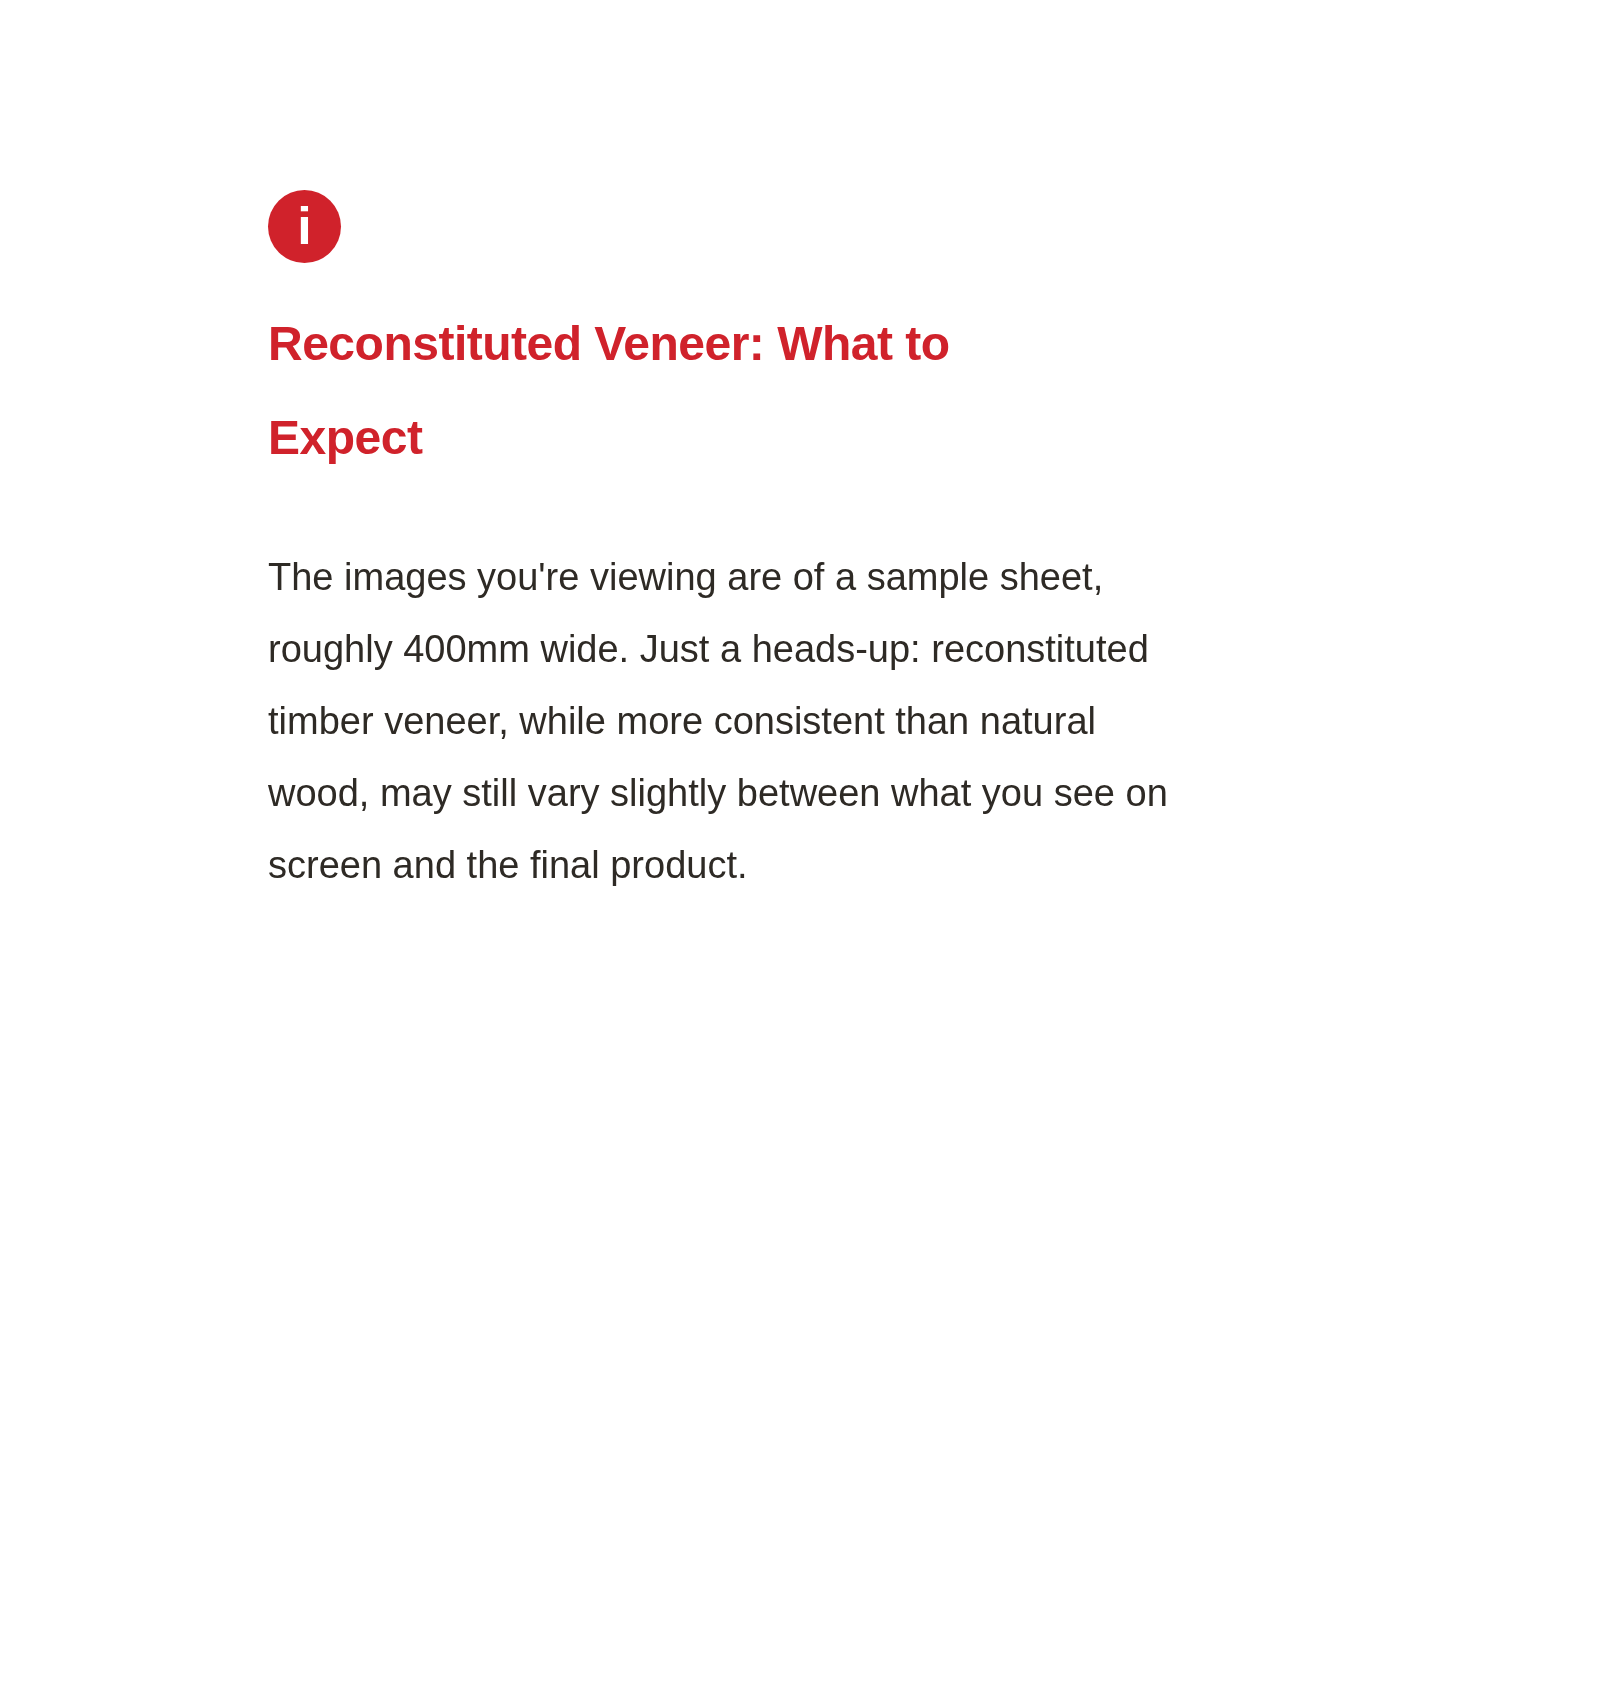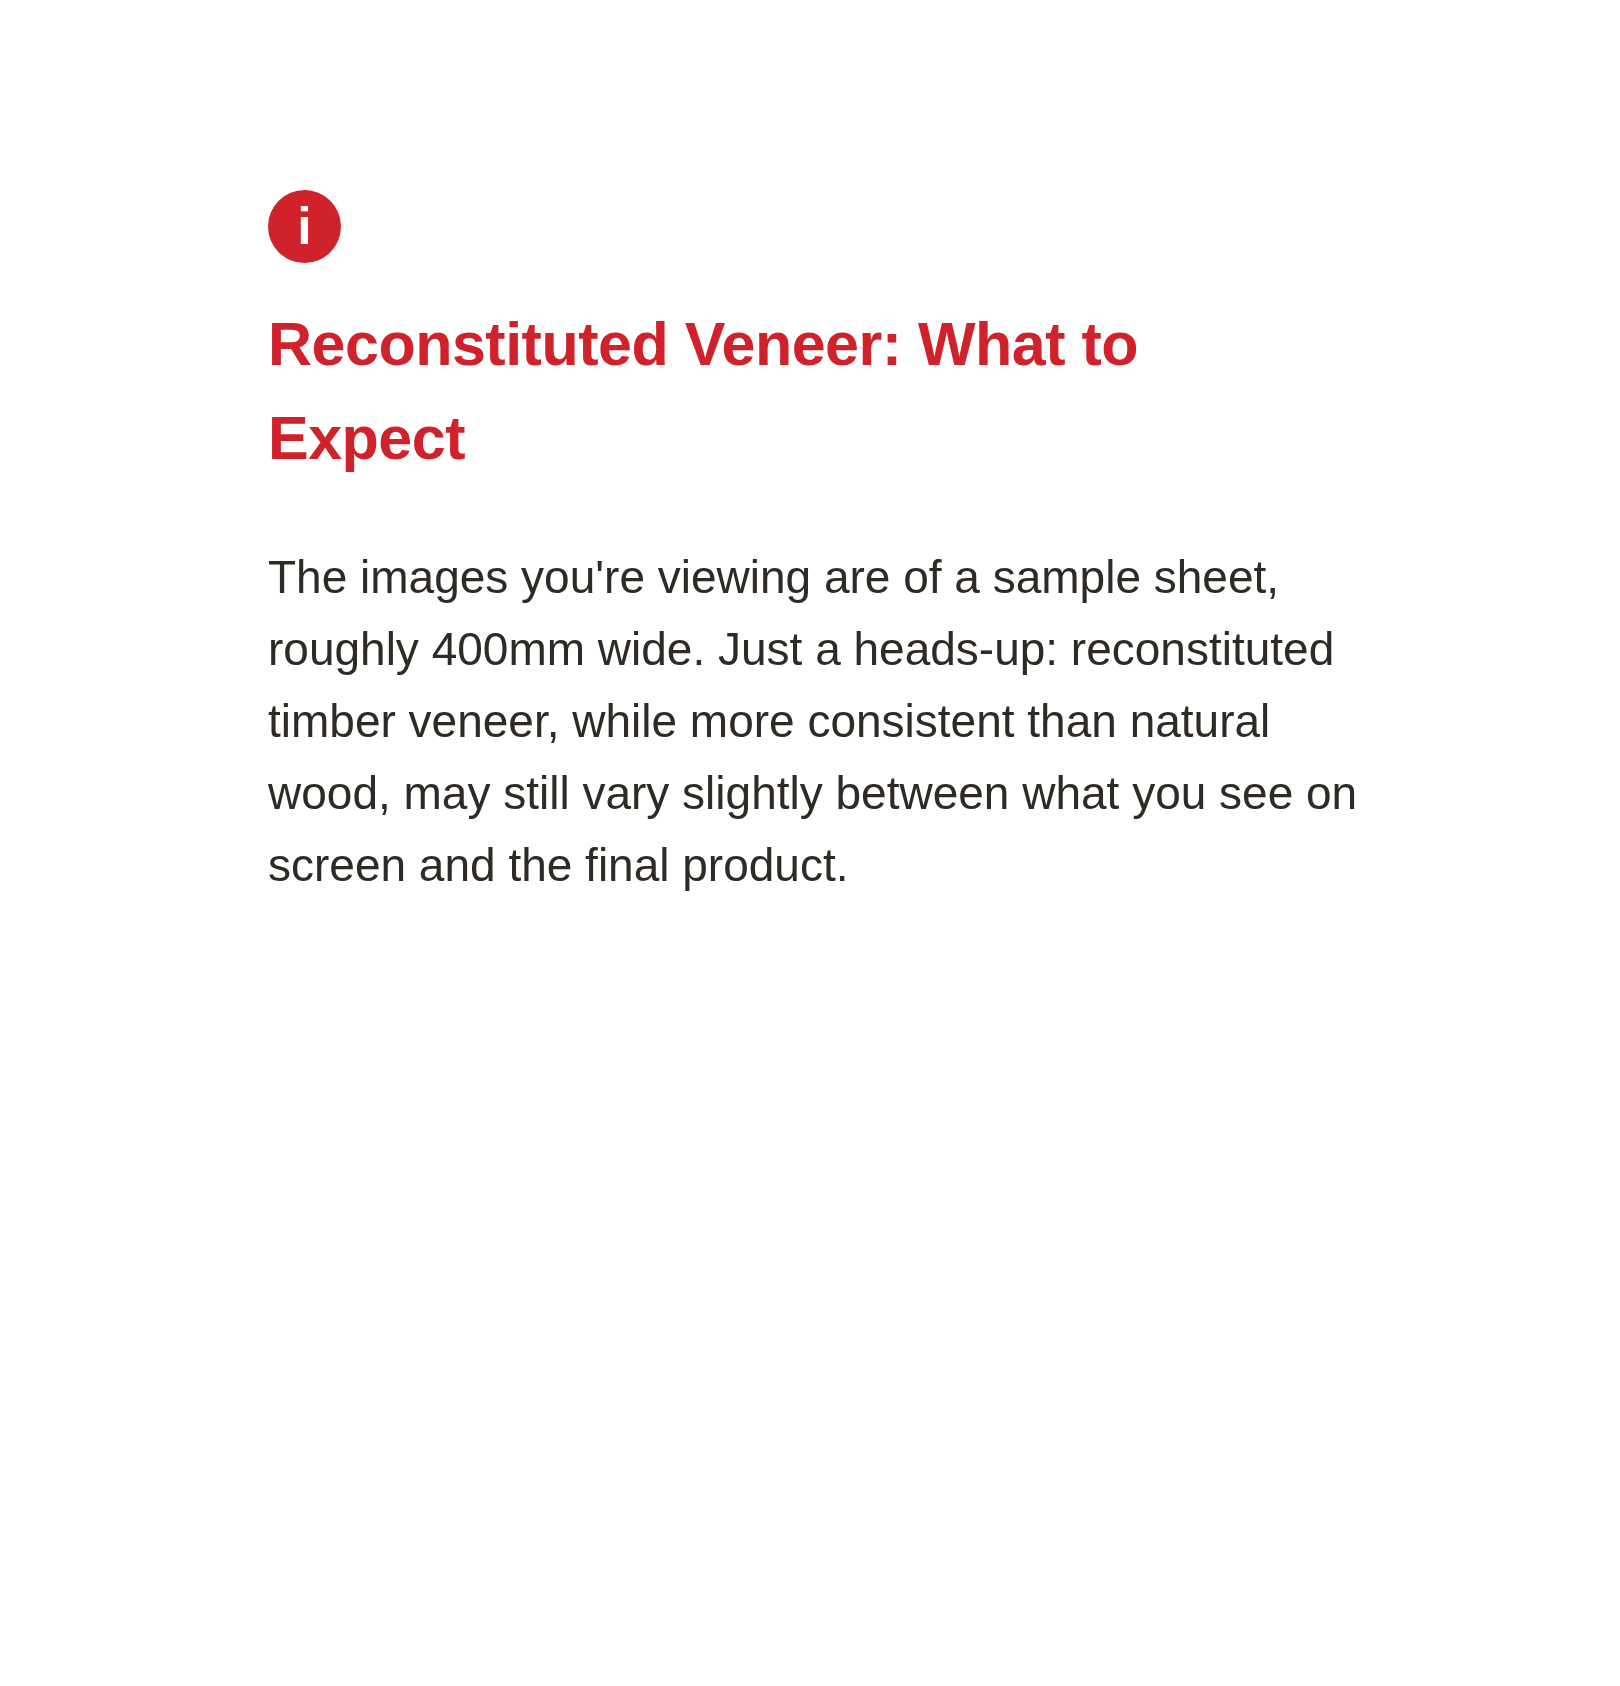--- a/index.html
+++ b/index.html
@@ -29,29 +29,29 @@
   }
   .info-icon .glyph {
     color: #ffffff;
     font-size: 52px;
     font-weight: bold;
     line-height: 1;
     transform: translateY(-1px);
   }
   h1.section-heading {
     margin: 34px 0 0 0;
-    font-size: 61px;
+    font-size: 48px;
     font-weight: bold;
     line-height: 94px;
     letter-spacing: -0.5px;
     color: #d0222b;
     white-space: pre;
   }
   p.body-para {
-    font-size: 46px;
+    font-size: 38px;
     line-height: 72px;
     color: #2e2a25;
     white-space: pre;
     margin: 48px 0 0 0;
   }
   p.body-para.first {
     margin-top: 56px;
   }
 </style>
 </head>

